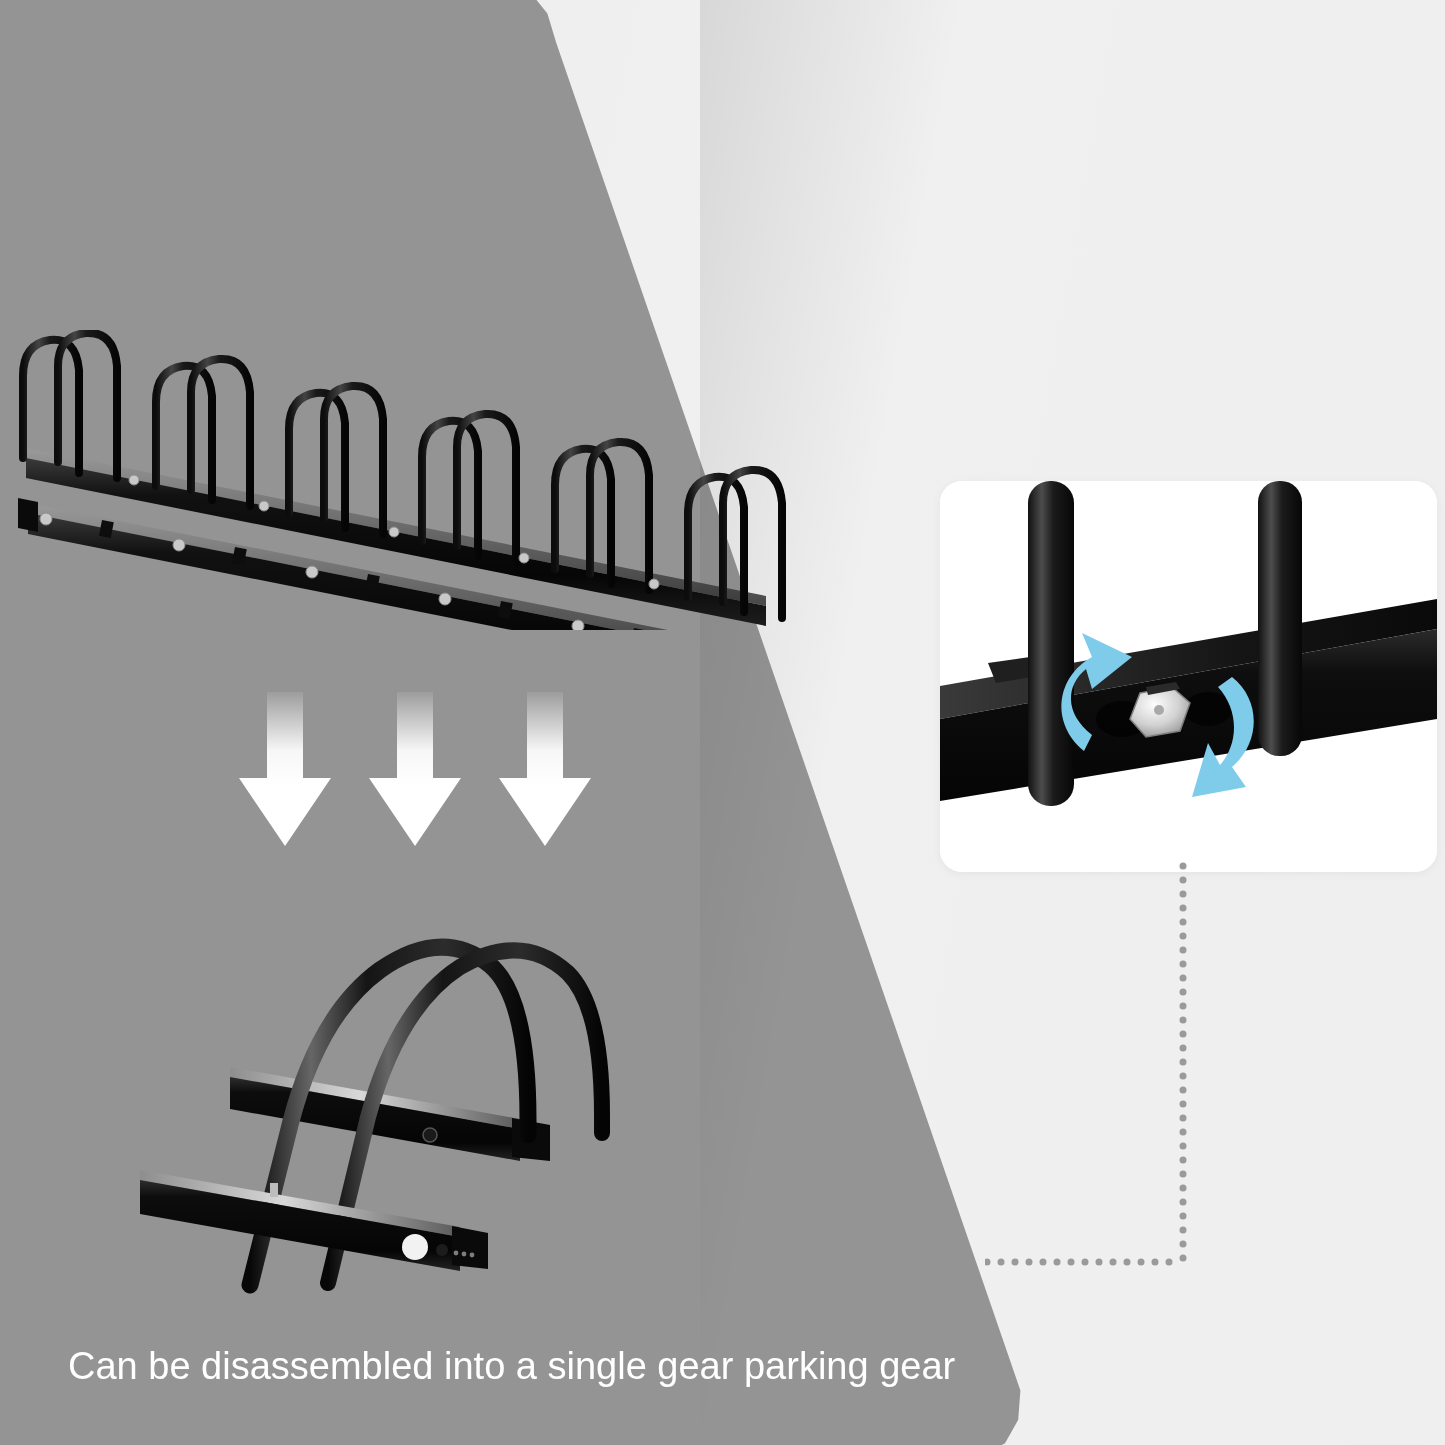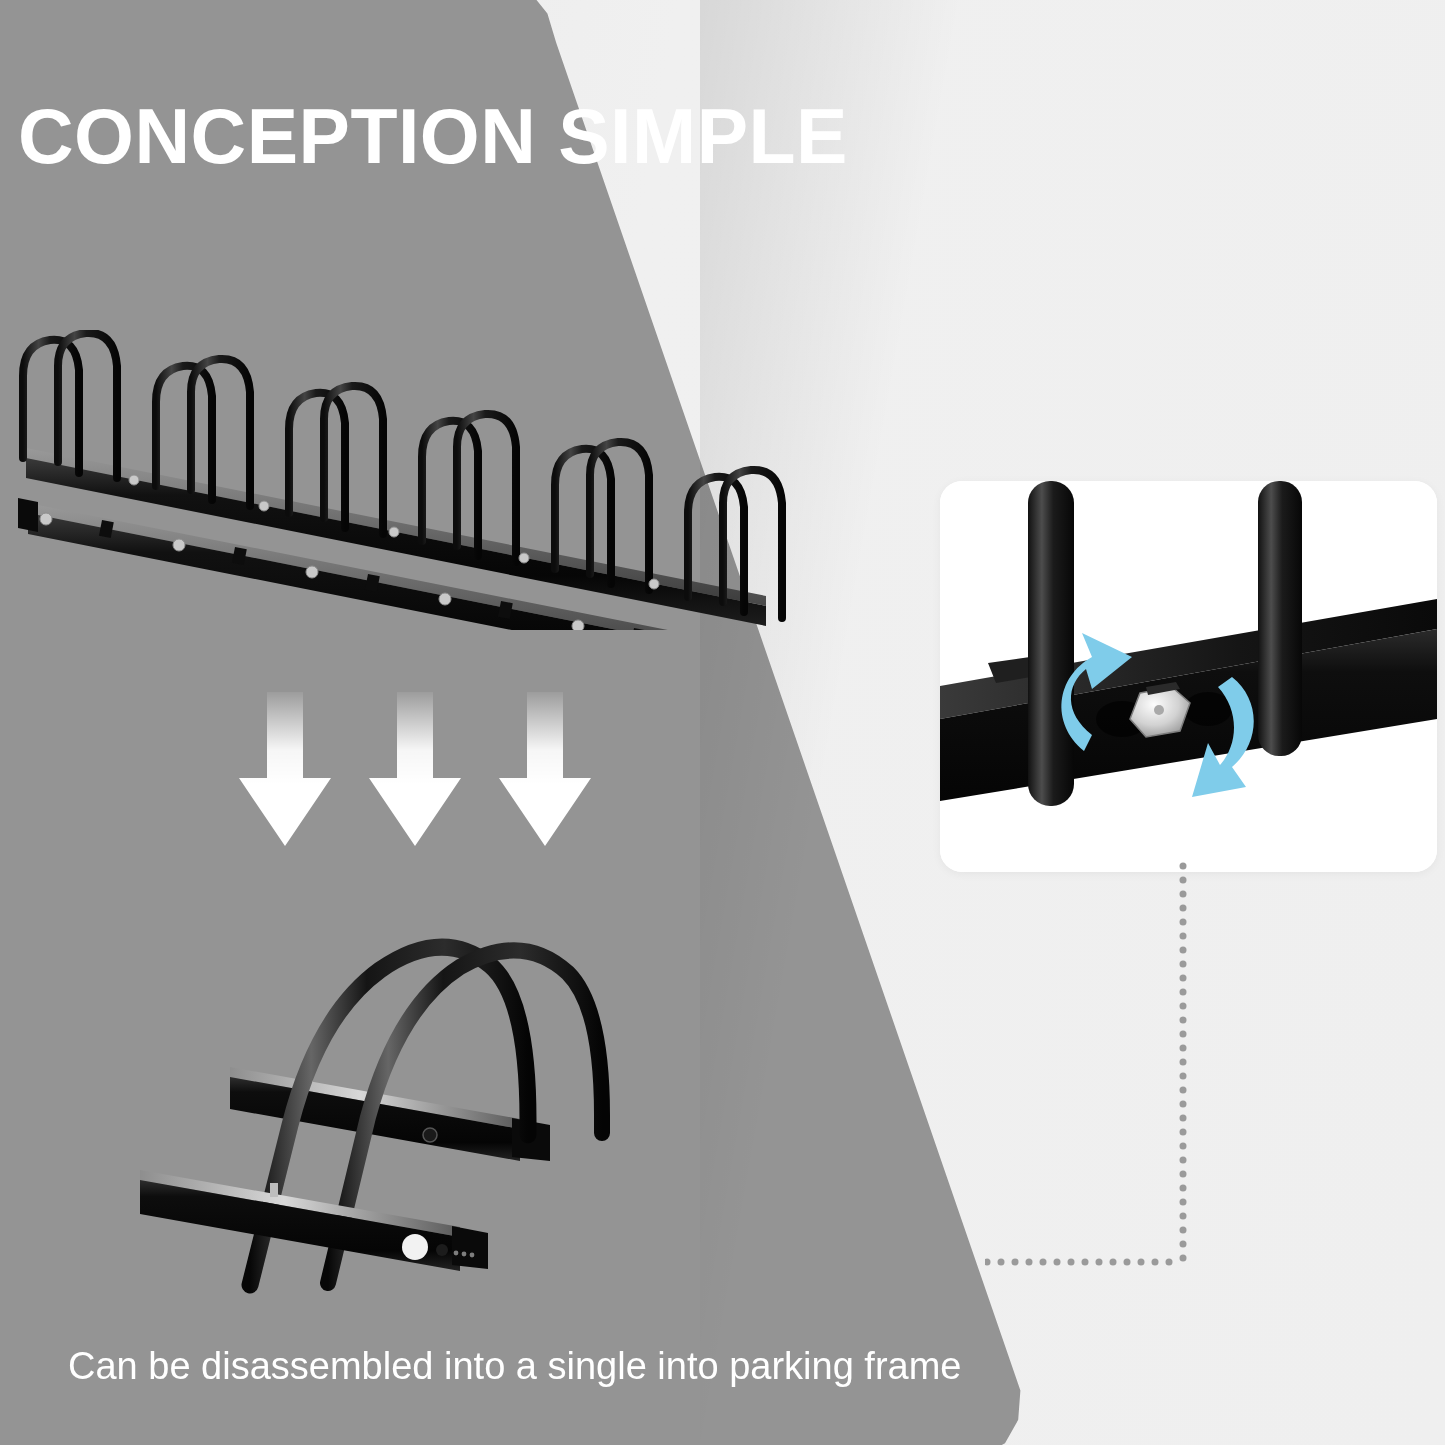--- a/index.html
+++ b/index.html
@@ -116,21 +116,20 @@
 </head>
 <body>
 
 <div id="canvas">
 
   <div class="bg-light"></div>
 
   <div class="bg-gray-panel"></div>
   <div class="bg-gray-edgeglow"></div>
 
-  <div class="title">CONCEPTION SIMPLE</div>
 
   <div class="prod-multi">
     <svg viewBox="0 0 850 300" width="850" height="300">
       <defs>
         <linearGradient id="tubeG" x1="0" y1="0" x2="1" y2="0">
           <stop offset="0%" stop-color="#0c0c0c"></stop>
           <stop offset="28%" stop-color="#444444"></stop>
           <stop offset="48%" stop-color="#1a1a1a"></stop>
           <stop offset="100%" stop-color="#050505"></stop>
         </linearGradient>
@@ -377,15 +376,15 @@
         <circle cx="72" cy="402" r="3.5"></circle>
           <circle cx="58" cy="402" r="3.5"></circle>
         <circle cx="44" cy="402" r="3.5"></circle>
           <circle cx="30" cy="402" r="3.5"></circle>
         <circle cx="16" cy="402" r="3.5"></circle>
           <circle cx="2" cy="402" r="3.5"></circle>
       </g>
     </svg>
   </div>
 
-  <div class="caption">Can be disassembled into a single into parking frame</div>
+  <div class="caption">Can be disassembled into a single gear parking gear</div>
 
 </div>
 
 </body></html>

